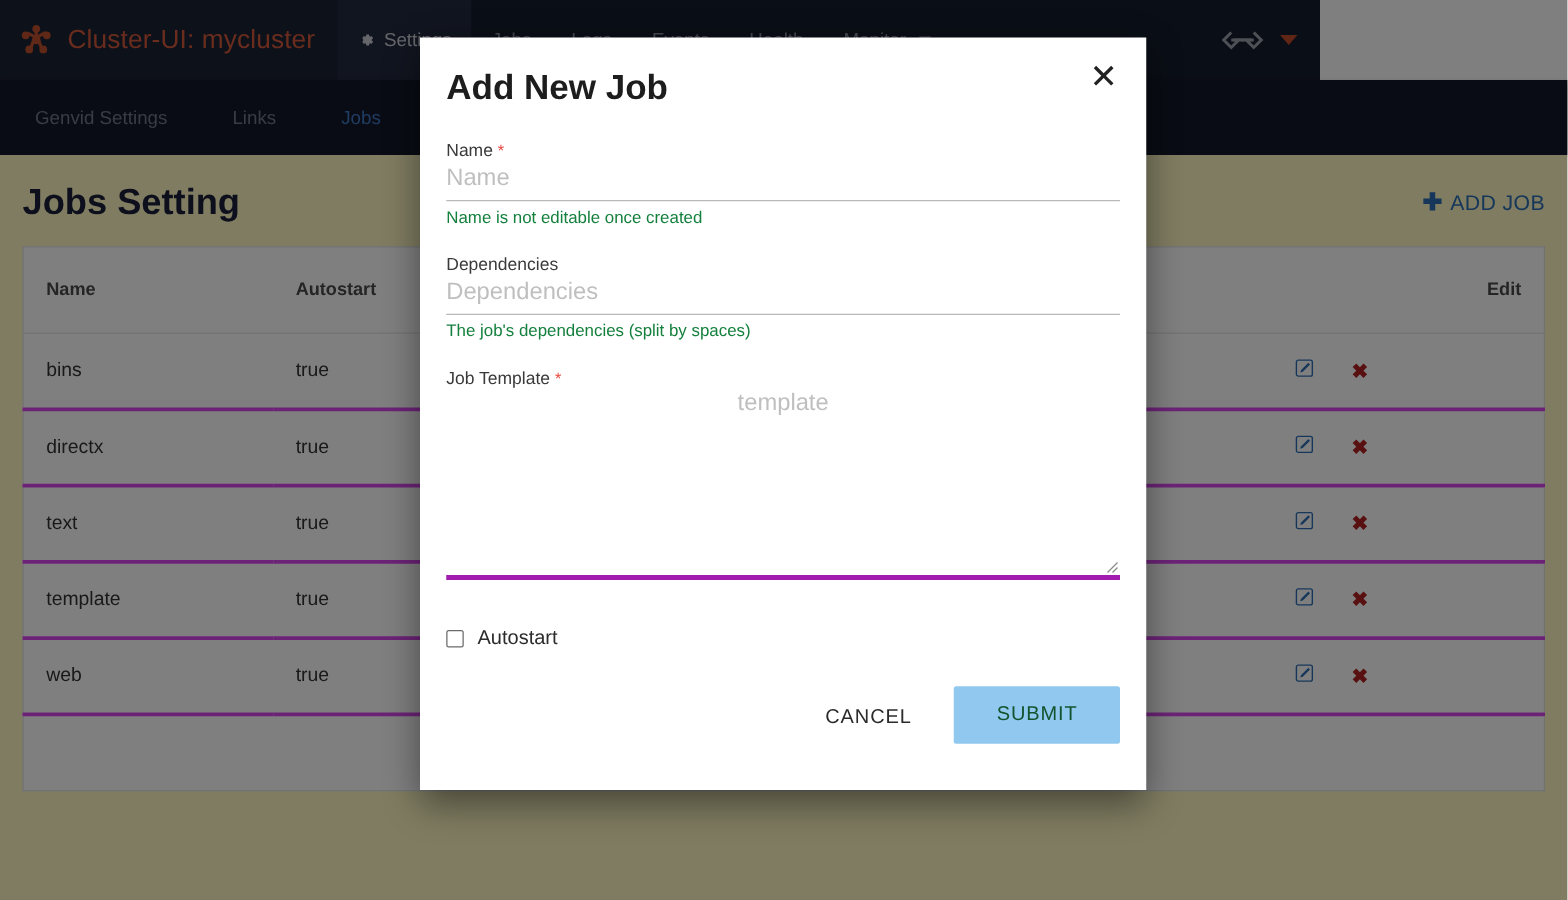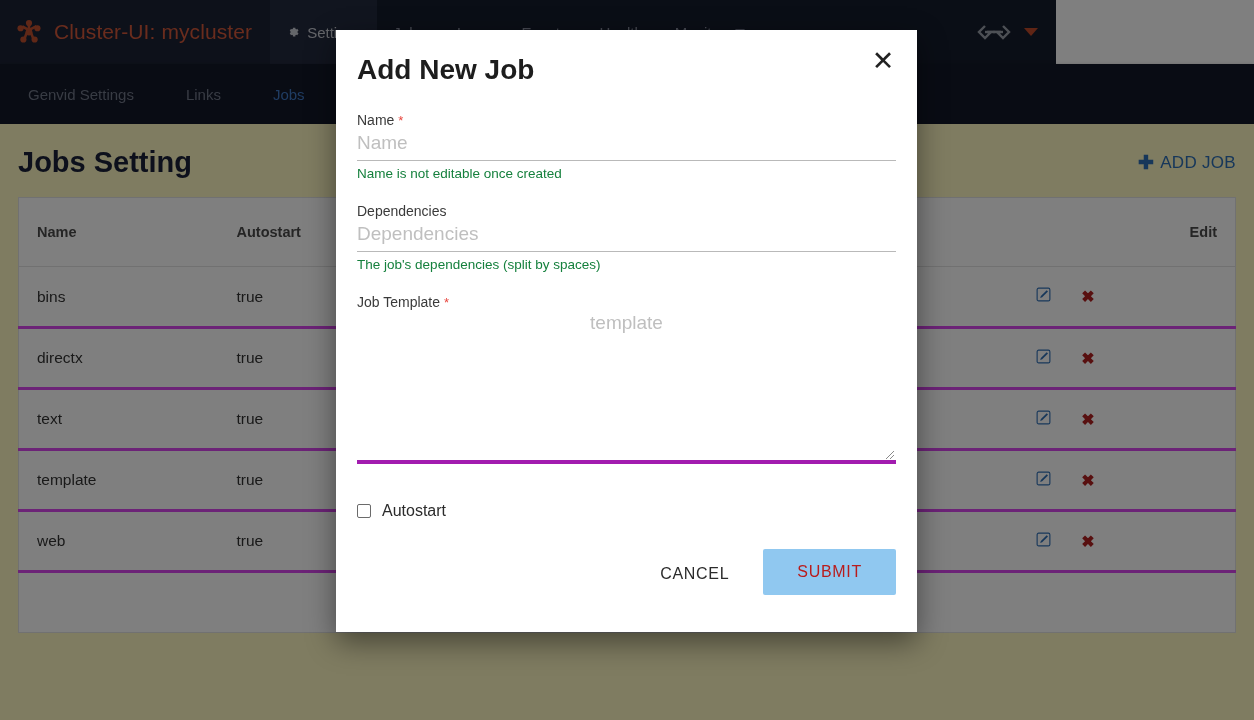--- a/index.html
+++ b/index.html
@@ -161,21 +161,21 @@
   .check-label { font-size:16px; color:#2b2b2b; }
   .modal-actions {
     display:flex; align-items:flex-end; justify-content:flex-end;
     gap:16px; margin-top:29px;
   }
   .btn-cancel {
     background:none; border:none; font-size:16px; color:#2b2b2b;
     letter-spacing:.7px; padding: 12px 18px; font-family:"Liberation Sans", sans-serif;
   }
   .btn-submit {
-    background:#90c8f0; border:none; color:#b91c1c; font-size:16px;
+    background:#90c8f0; border:none; color:#14532d; font-size:16px;
     letter-spacing:.7px; padding: 14px 34px; border-radius:2px;
     font-family:"Liberation Sans", sans-serif;
   }
 </style>
 </head>
 <body>
 
 <div id="page">
 
   <div class="navbar">

